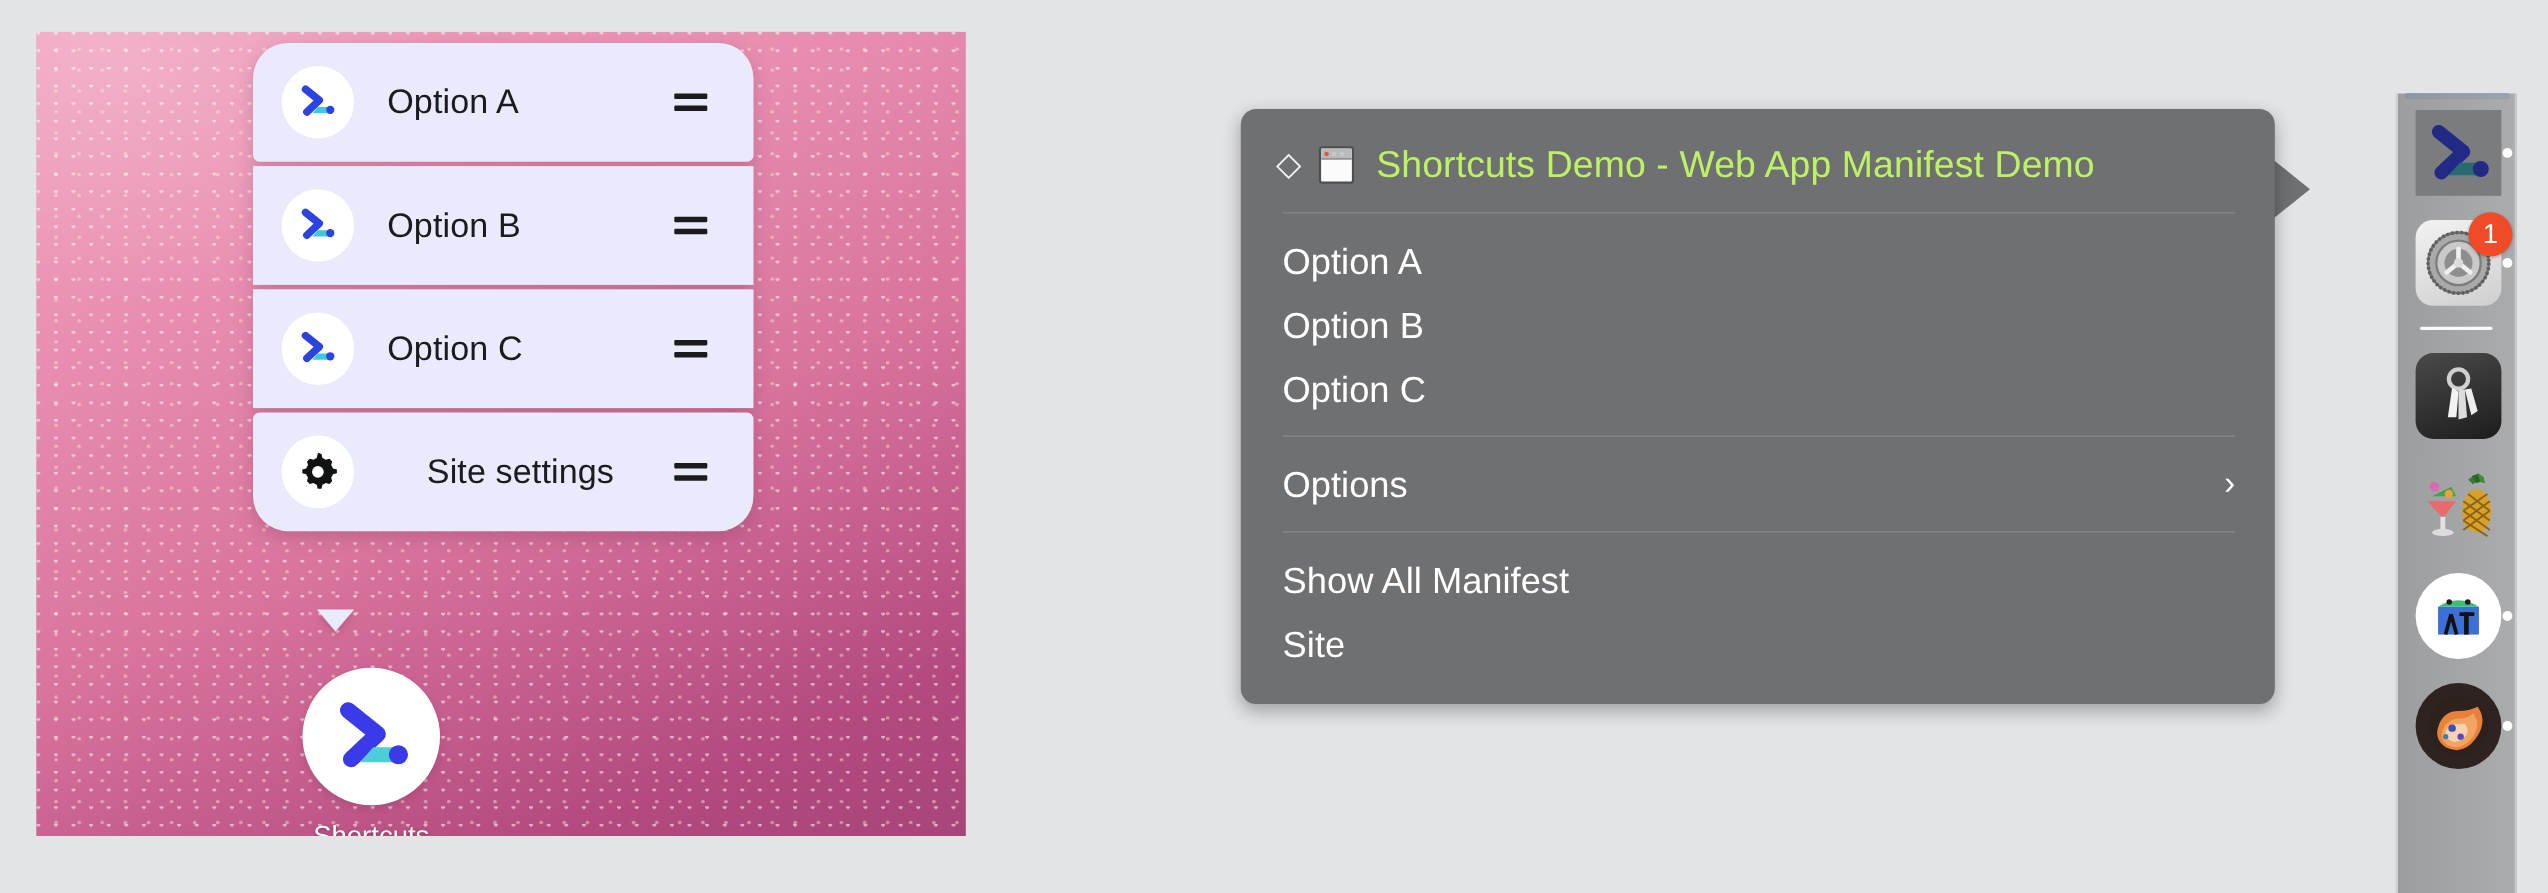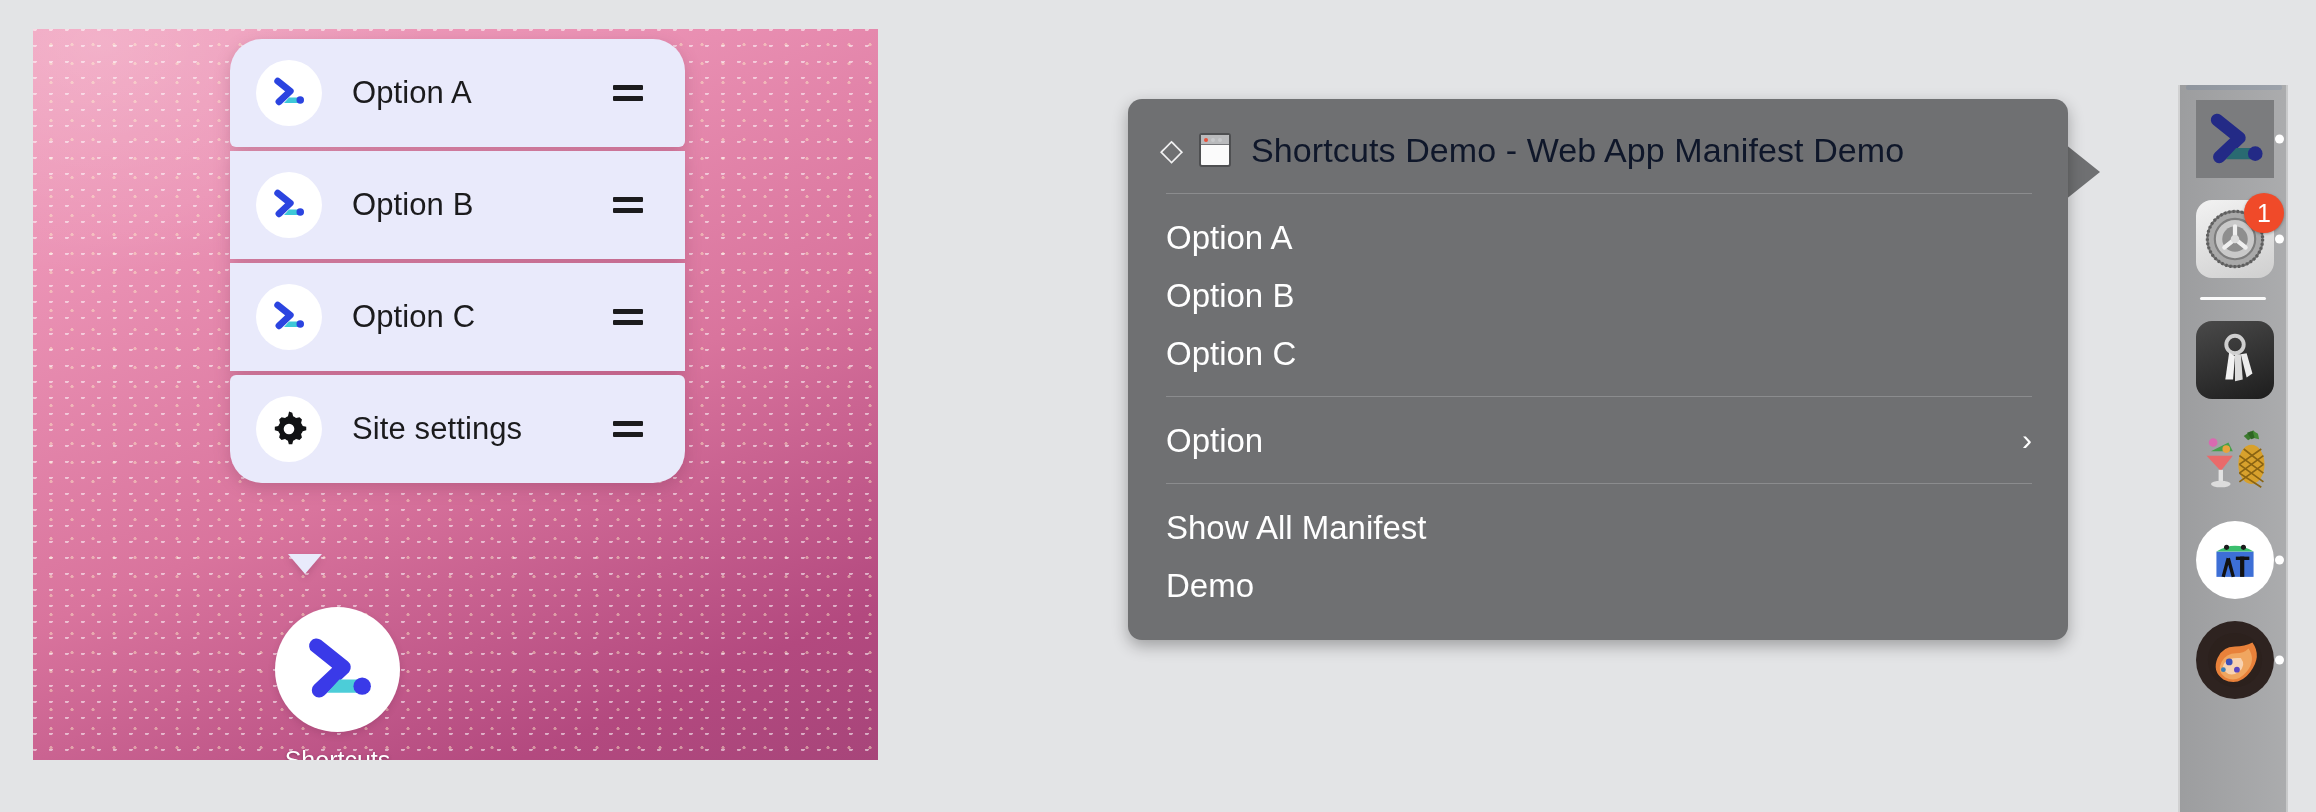--- a/index.html
+++ b/index.html
@@ -57,20 +57,21 @@
     height: 108px;
     background: #e9eafb;
     padding: 0 0 0 26px;
     box-sizing: border-box;
   }
   .shortcut-row:first-child {
     border-radius: 32px 32px 6px 6px;
   }
   .shortcut-row:last-child {
     border-radius: 6px 6px 32px 32px;
+    gap: 36px;
   }
   .row-icon-badge {
     width: 66px;
     height: 66px;
     flex: 0 0 66px;
     border-radius: 50%;
     background: #ffffff;
     display: flex;
     align-items: center;
     justify-content: center;
@@ -197,21 +198,21 @@
     content: "";
     position: absolute;
     left: 3px; top: 2.5px;
     width: 4px; height: 4px;
     border-radius: 50%;
     background: #e8503a;
     box-shadow: 7px 0 0 #c7c8ca, 14px 0 0 #c7c8ca;
   }
   #menu-title-text {
     font-size: 34px;
-    color: #0f172a;
+    color: #bef264;
     white-space: nowrap;
     letter-spacing: .1px;
   }
   .menu-separator {
     height: 1px;
     background: #8b8c8e;
     margin: 14px 36px 14px 38px;
   }
   .menu-item {
     display: flex;
@@ -415,31 +416,31 @@
   <div class="menu-item">
     <span class="menu-item-label">Option B</span>
   </div>
   <div class="menu-item">
     <span class="menu-item-label">Option C</span>
   </div>
 
   <div class="menu-separator"></div>
 
   <div class="menu-item">
-    <span class="menu-item-label">Option</span>
+    <span class="menu-item-label">Options</span>
     <span class="submenu-chevron">›</span>
   </div>
 
   <div class="menu-separator"></div>
 
   <div class="menu-item">
     <span class="menu-item-label">Show All Manifest</span>
   </div>
   <div class="menu-item">
-    <span class="menu-item-label">Demo</span>
+    <span class="menu-item-label">Site</span>
   </div>
 
 </div>
 
 <div id="dock-top-accent"></div>
 
 <div id="macos-dock">
 
   <div class="dock-item">
     <span class="dock-tile square selected">

